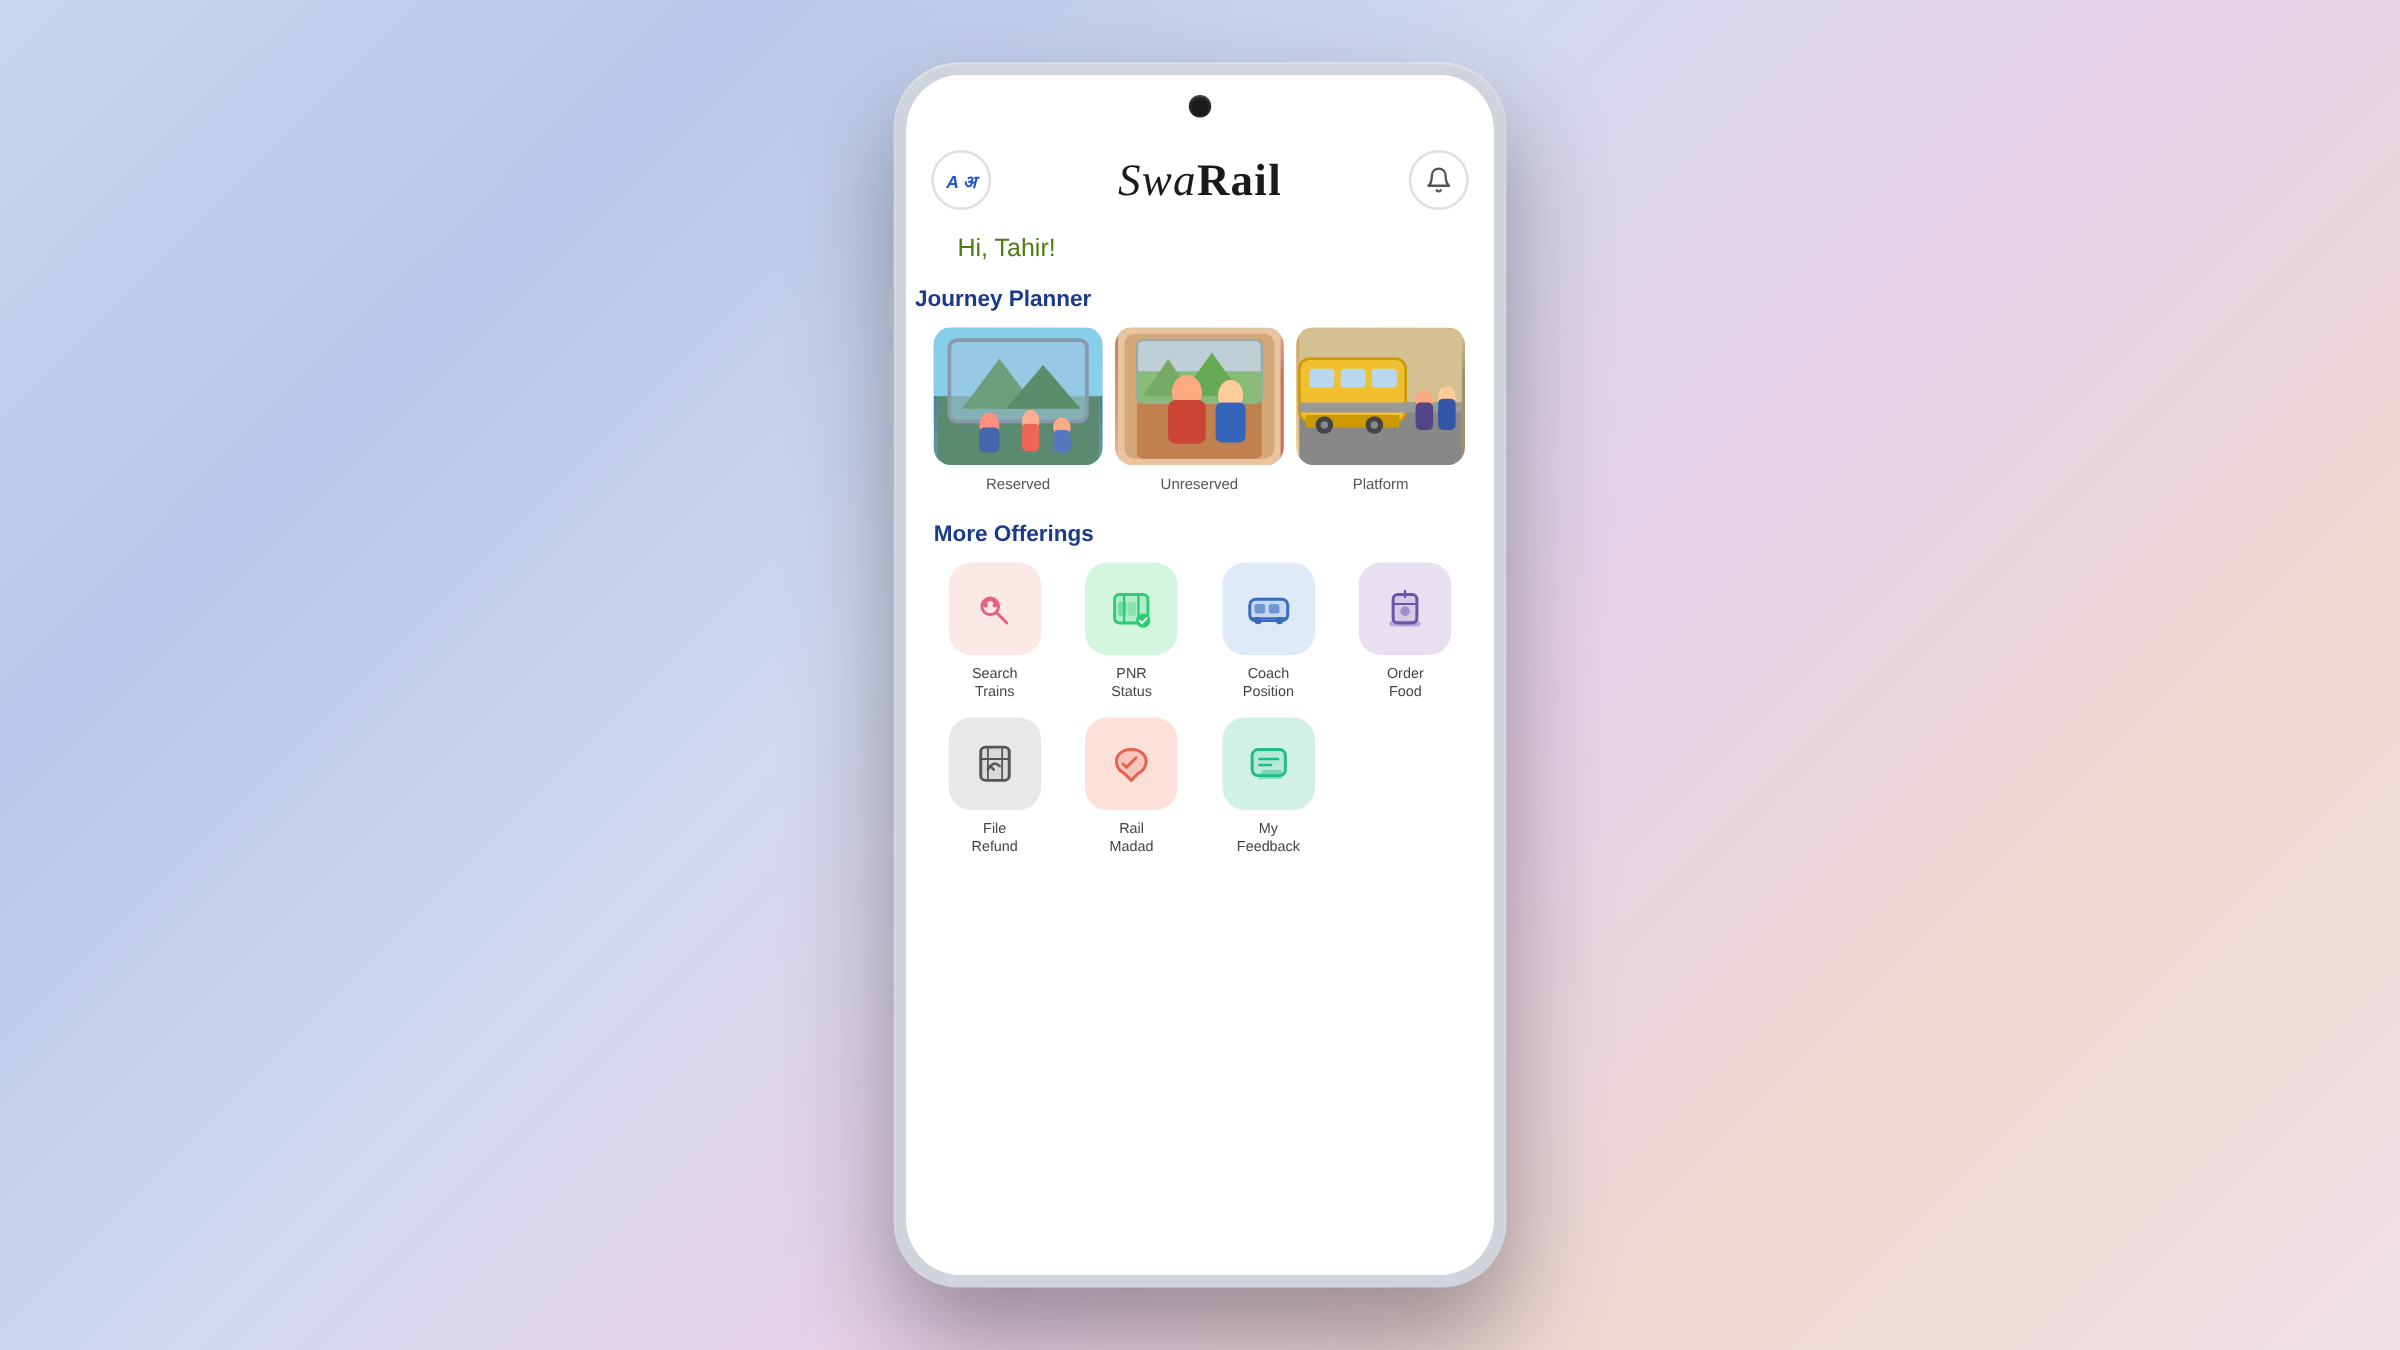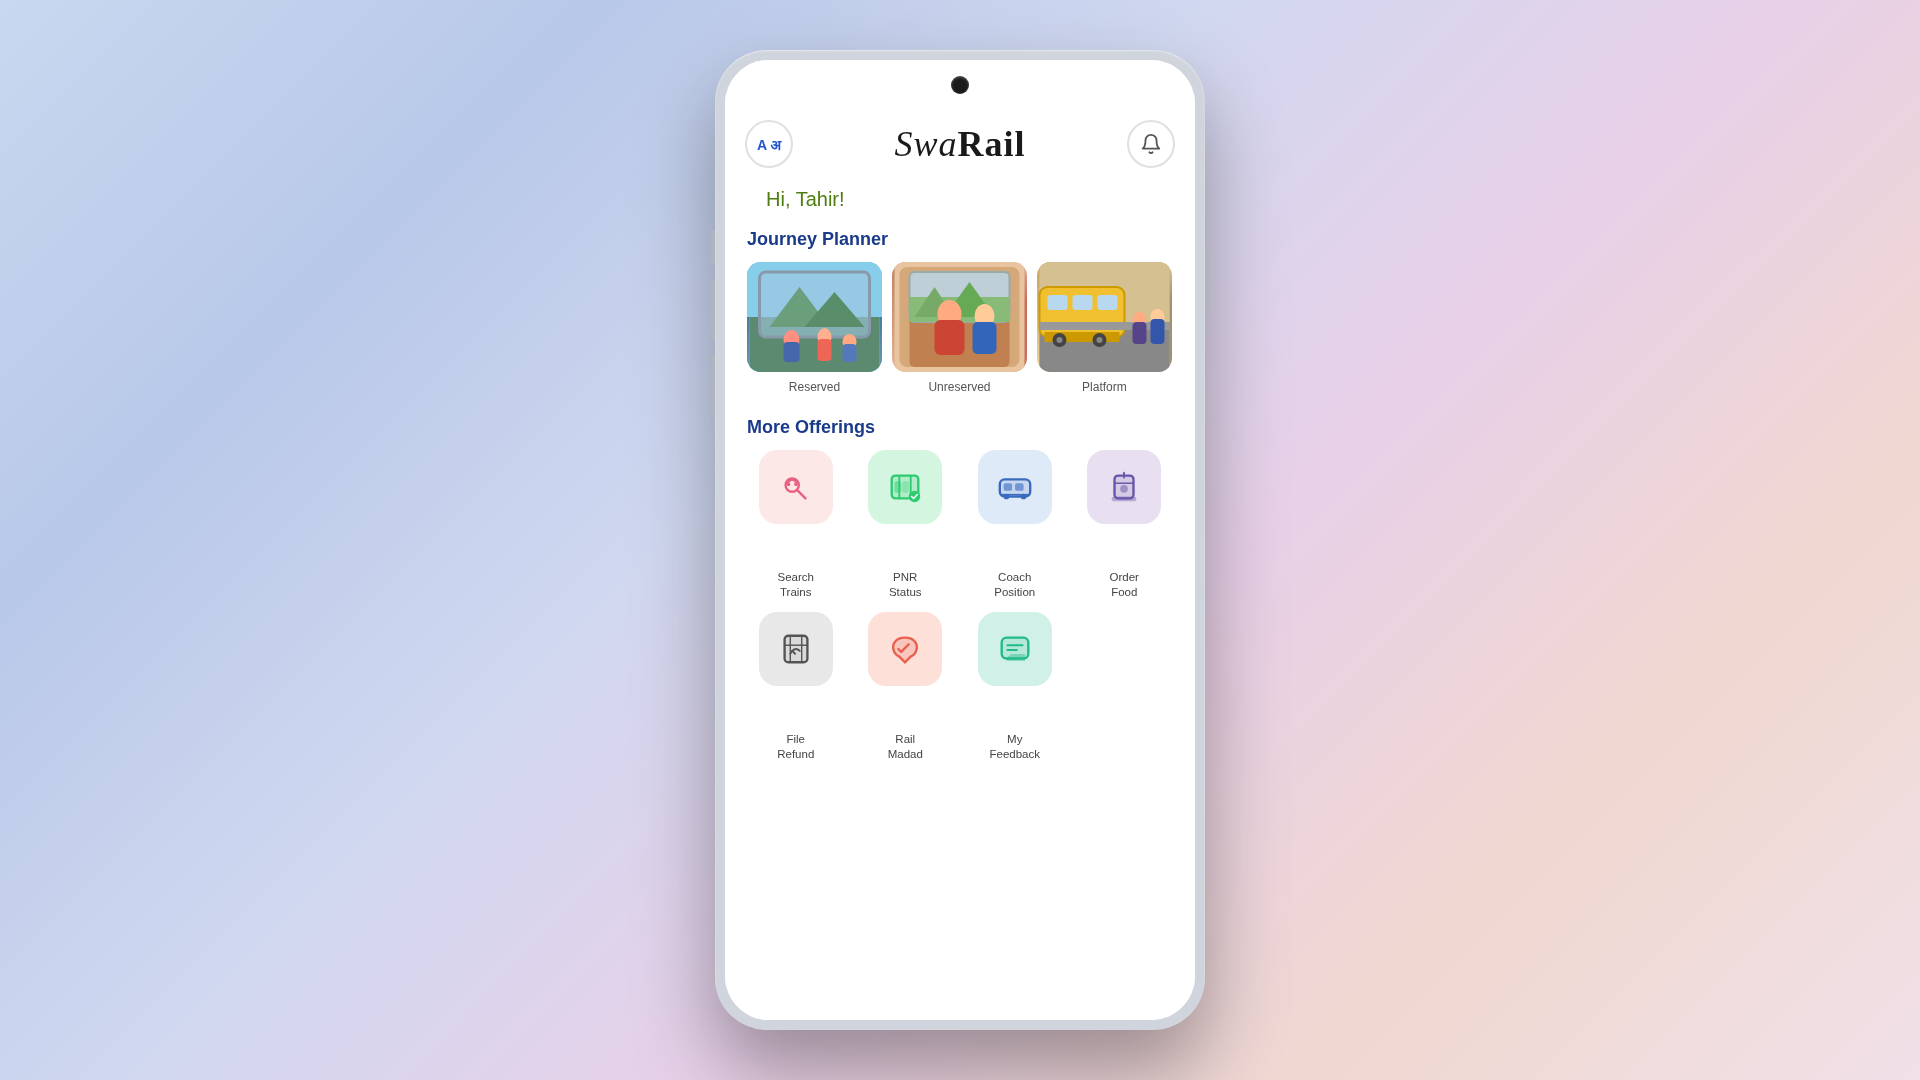--- a/index.html
+++ b/index.html
@@ -75,20 +75,21 @@
       border-radius: 50%;
       border: 2px solid #e0e0e0;
       background: #fff;
       display: flex;
       align-items: center;
       justify-content: center;
       font-size: 14px;
       font-weight: 700;
       color: #2255cc;
       cursor: pointer;
+      font-style: italic;
     }
 
     .app-title {
       font-size: 36px;
       font-weight: 400;
       color: #1a1a1a;
       font-family: 'Georgia', serif;
       letter-spacing: 1px;
     }
 
@@ -110,21 +111,21 @@
     
     .greeting {
       padding: 5px 22px 18px;
       font-size: 20px;
       color: #4d7c0f;
       margin-left: 19px;
     }
 
     
     .section-title {
-      padding: 0 22px 12px;
+      padding: 0 7px 12px;
       font-size: 18px;
       font-weight: 700;
       color: #1a3a8a;
     }
 
     
     .journey-cards {
       display: flex;
       gap: 10px;
       padding: 0 22px 8px;
@@ -216,21 +217,20 @@
     .offering-icon-box.purple { background: #e8e0f0; }
     .offering-icon-box.gray { background: #e8e8e8; }
     .offering-icon-box.salmon { background: #fde0d8; }
     .offering-icon-box.teal { background: #d0f0e8; }
 
     .offering-label {
       font-size: 11.5px;
       color: #444;
       text-align: center;
       line-height: 1.3;
-      margin-top: 38px;
     }
 
     
     .icon-svg {
       width: 38px;
       height: 38px;
     }
 
     
     .side-btn-right {

